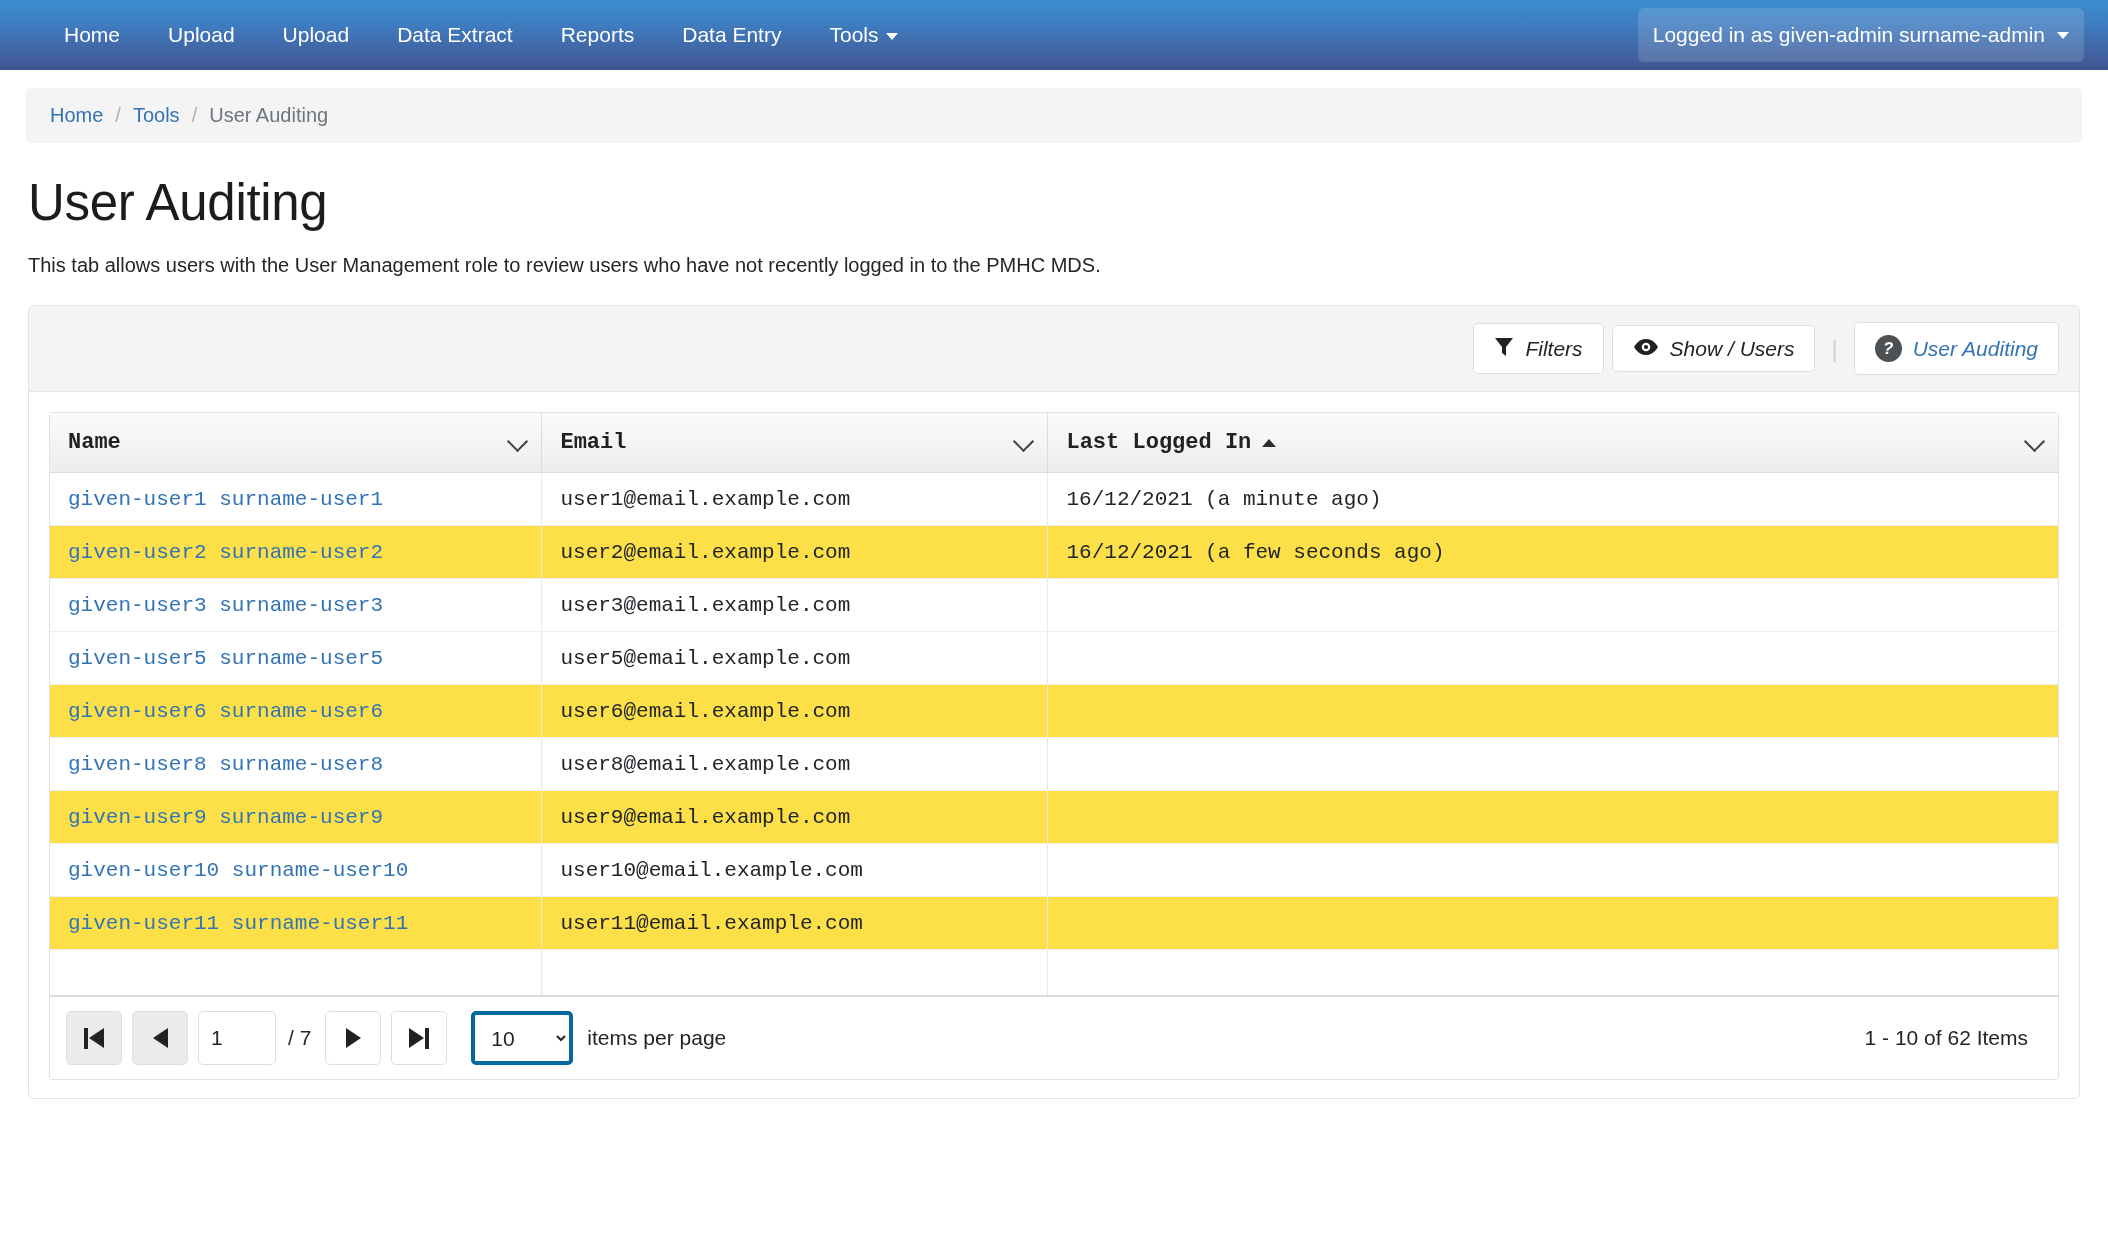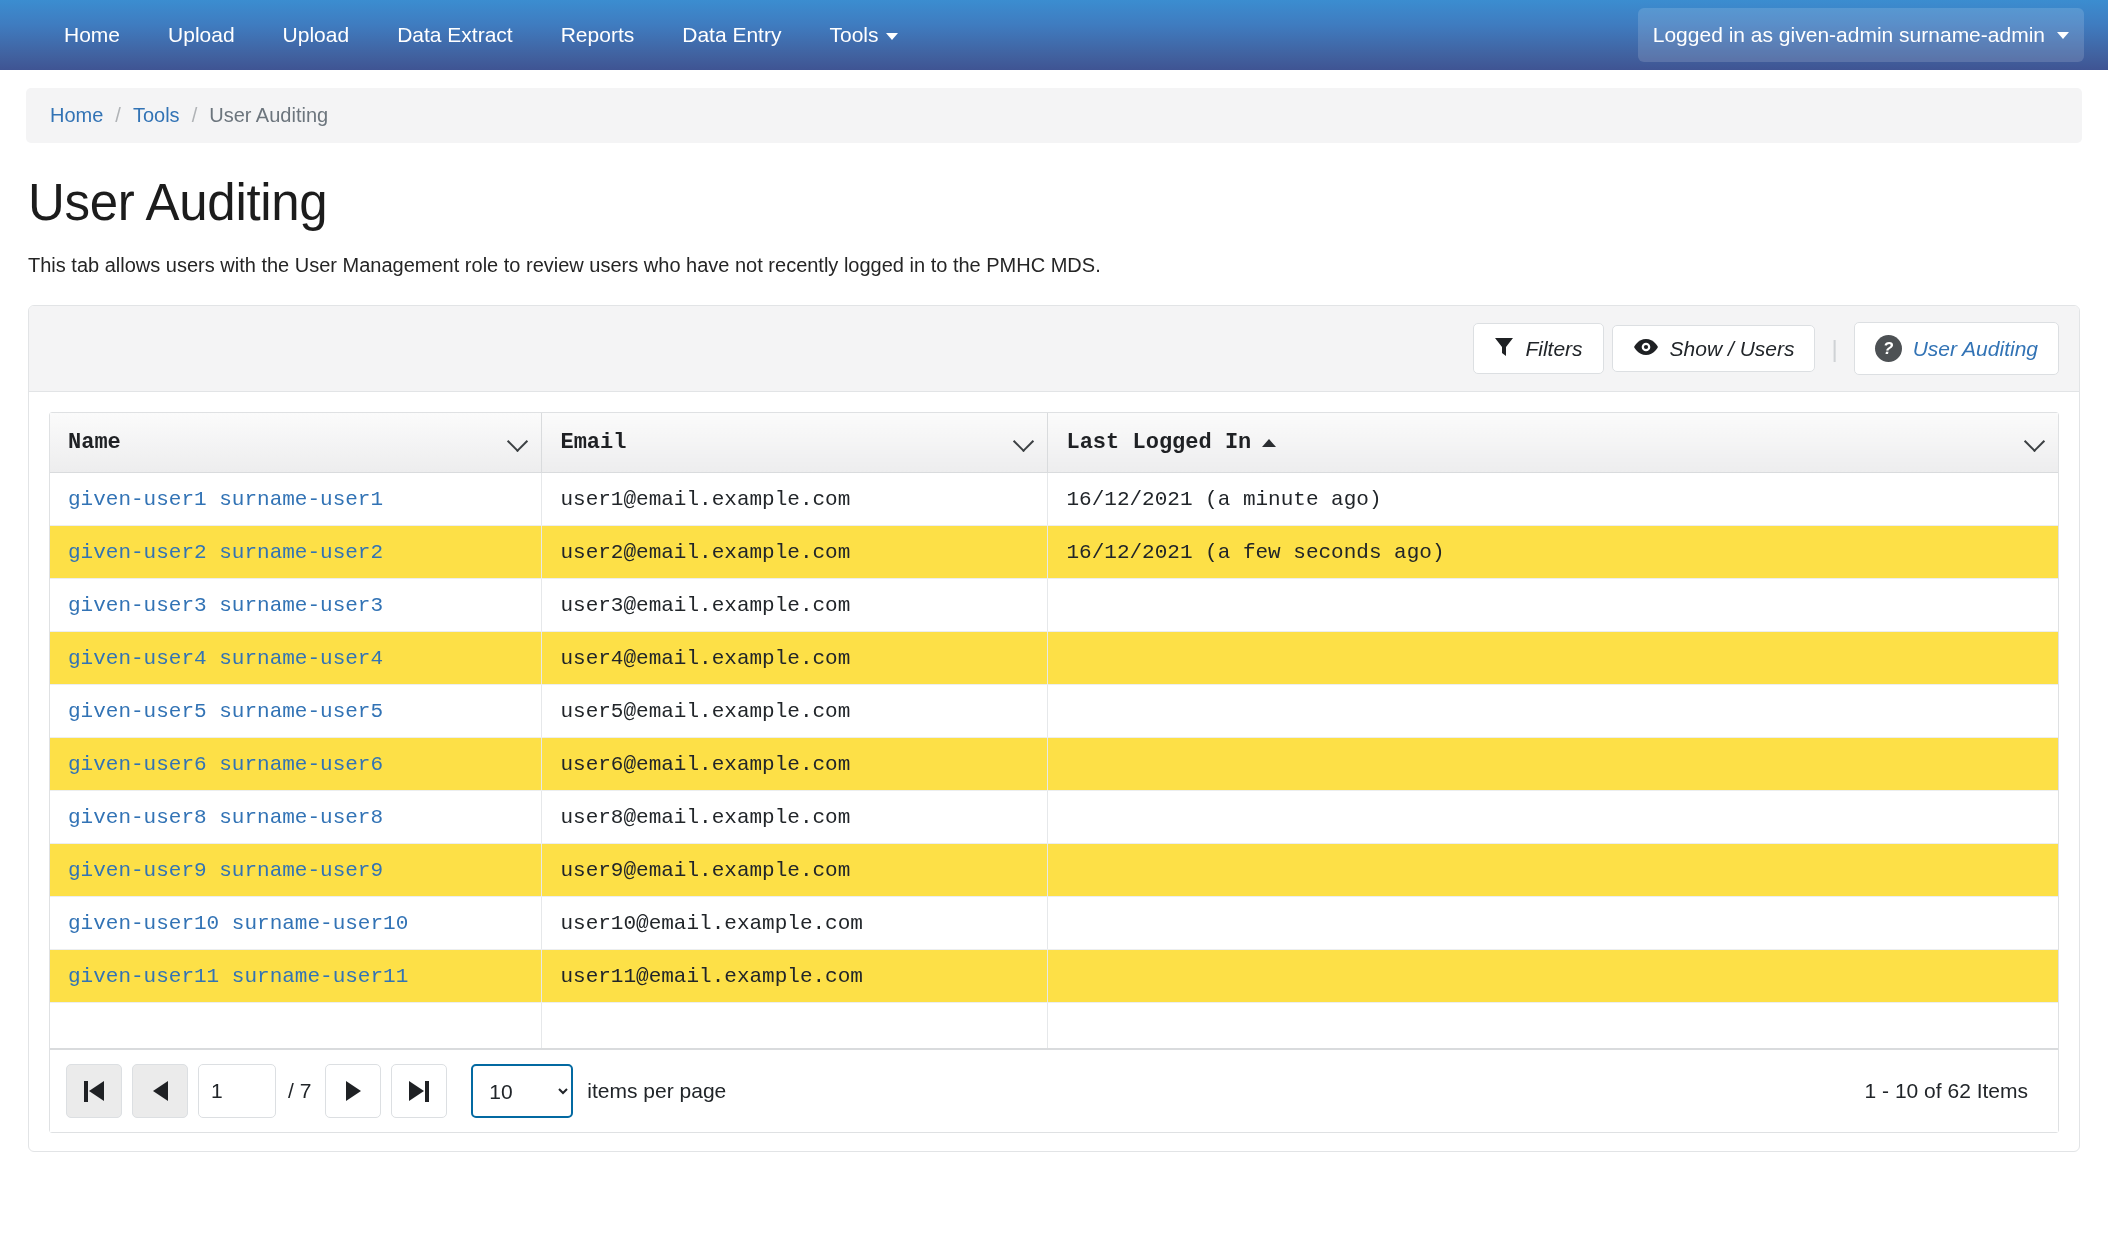--- a/index.html
+++ b/index.html
@@ -244,21 +244,21 @@
     font-size: 21px;
     color: #212529;
     padding: 0 12px;
     font-family: "Liberation Sans", sans-serif;
     background: #ffffff;
     margin-right: 12px;
   }
   .pg-total { font-size: 21px; color: #212529; margin-right: 14px; }
   .pg-select {
     height: 54px;
-    border: 2px solid #0369a1;
+    border: 4px solid #0369a1;
     border-radius: 5px;
     font-size: 21px;
     color: #212529;
     padding: 0 10px 0 12px;
     font-family: "Liberation Sans", sans-serif;
     background: #ffffff;
     margin-left: 14px;
     margin-right: 14px;
     min-width: 102px;
   }
@@ -374,25 +374,20 @@
               <td>16/12/2021 (a minute ago)</td>
             </tr>
             <tr class="alt">
               <td><a>given-user2 surname-user2</a></td>
               <td>user2@email.example.com</td>
               <td>16/12/2021 (a few seconds ago)</td>
             </tr>
             <tr>
               <td><a>given-user3 surname-user3</a></td>
               <td>user3@email.example.com</td>
-              <td></td>
-            </tr>
-            <tr class="alt">
-              <td><a>given-user4 surname-user4</a></td>
-              <td>user4@email.example.com</td>
               <td></td>
             </tr>
             <tr>
               <td><a>given-user5 surname-user5</a></td>
               <td>user5@email.example.com</td>
               <td></td>
             </tr>
             <tr class="alt">
               <td><a>given-user6 surname-user6</a></td>
               <td>user6@email.example.com</td>

